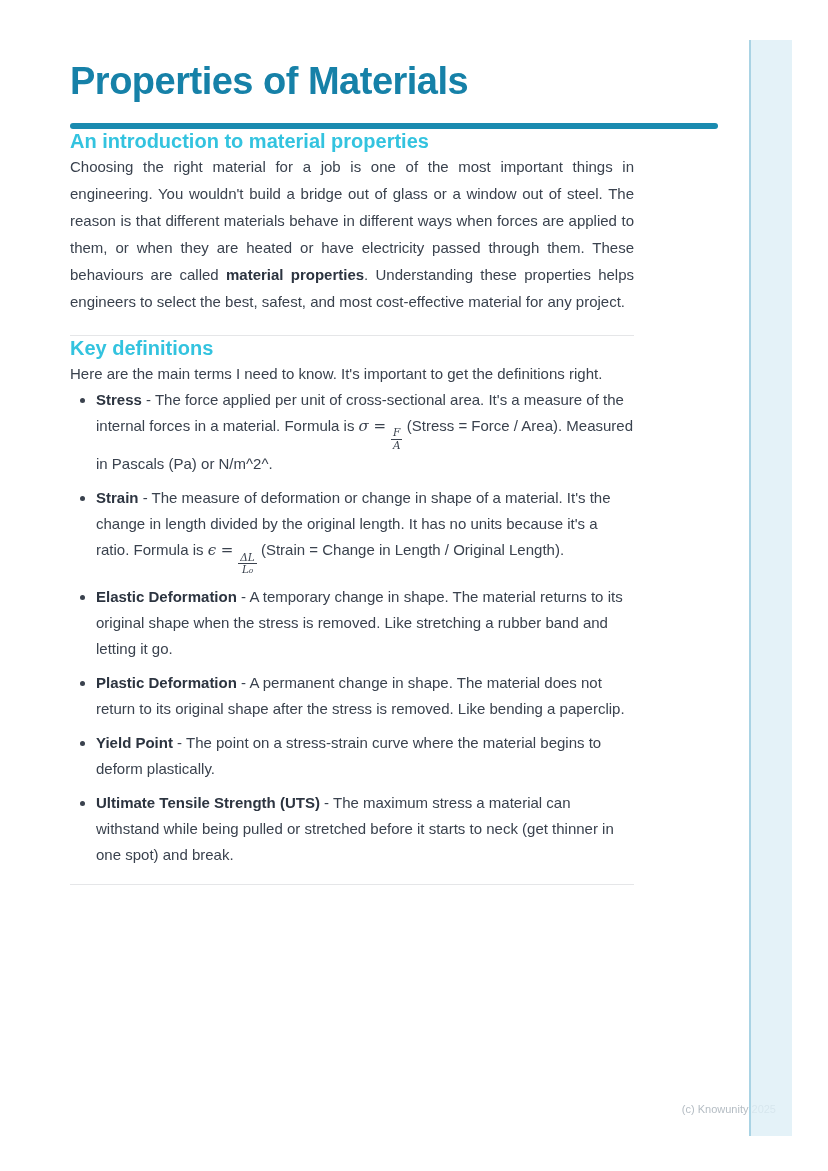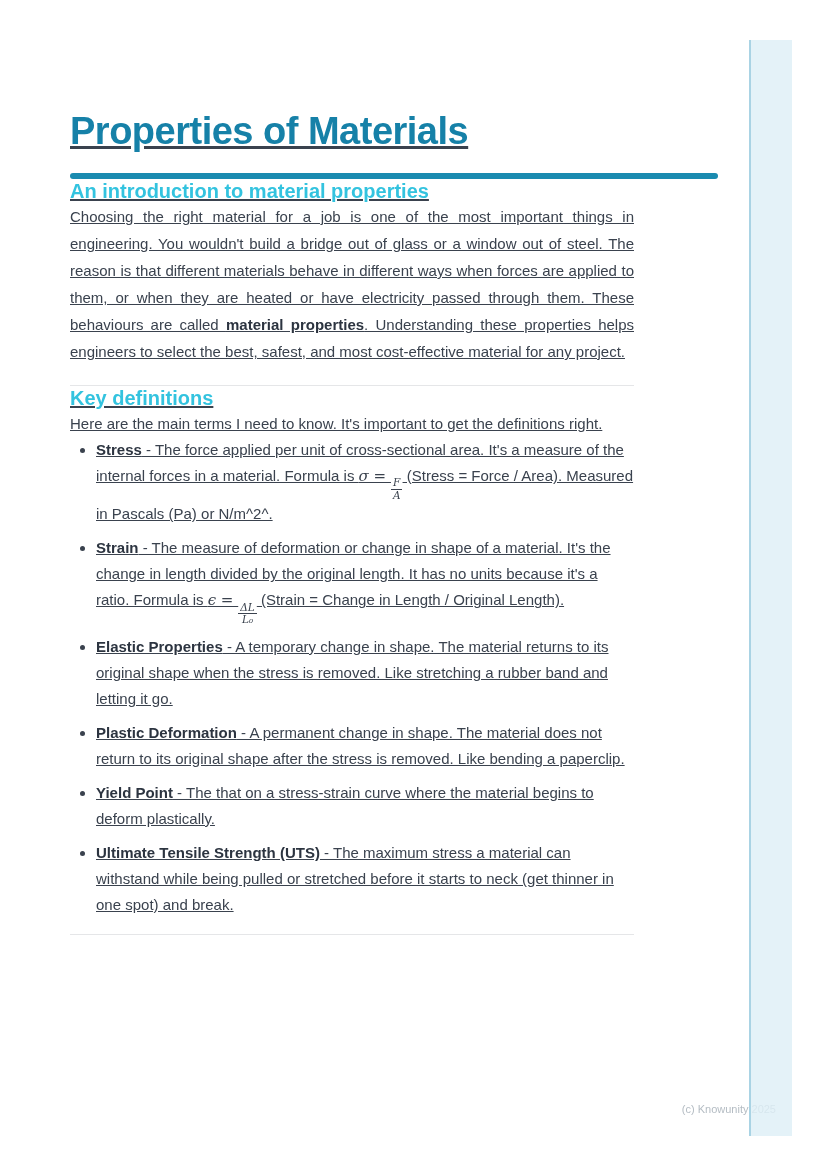--- a/index.html
+++ b/index.html
@@ -9,24 +9,23 @@
     background: #ffffff;
     position: relative;
     overflow: hidden;
     font-family: "Liberation Sans", "DejaVu Sans", sans-serif;
     color: #3a424e;
     -webkit-font-smoothing: antialiased;
   }
   .content {
     position: absolute;
     left: 70px;
-    top: 12px;
+    top: 0;
     width: 564px;
-    padding-top: 98px;
-    text-decoration: underline;
+    padding-top: 60px;
   }
   h1.doc-title {
     margin: 0;
     font-size: 38px;
     line-height: 42px;
     font-weight: bold;
     letter-spacing: -0.5px;
     color: #1681a8;
   }
   .title-bar {
@@ -136,25 +135,25 @@
     <li><span class="term">Stress</span><span> - The force applied per unit of cross-sectional area. It's a measure of the internal forces in a material. Formula is </span><span class="math-lead">σ = </span><span class="frac">
           <span class="num">F</span>
           <span class="den">A</span>
         </span><span> (Stress = Force / Area). Measured in Pascals (Pa) or N/m^2^.</span></li>
 
     <li><span class="term">Strain</span><span> - The measure of deformation or change in shape of a material. It's the change in length divided by the original length. It has no units because it's a ratio. Formula is </span><span class="math-lead">ϵ = </span><span class="frac">
           <span class="num">ΔL</span>
           <span class="den">L₀</span>
         </span><span> (Strain = Change in Length / Original Length).</span></li>
 
-    <li><span class="term">Elastic Properties</span><span> - A temporary change in shape. The material returns to its original shape when the stress is removed. Like stretching a rubber band and letting it go.</span></li>
+    <li><span class="term">Elastic Deformation</span><span> - A temporary change in shape. The material returns to its original shape when the stress is removed. Like stretching a rubber band and letting it go.</span></li>
 
     <li><span class="term">Plastic Deformation</span><span> - A permanent change in shape. The material does not return to its original shape after the stress is removed. Like bending a paperclip.</span></li>
 
-    <li><span class="term">Yield Point</span><span> - The that on a stress-strain curve where the material begins to deform plastically.</span></li>
+    <li><span class="term">Yield Point</span><span> - The point on a stress-strain curve where the material begins to deform plastically.</span></li>
 
     <li><span class="term">Ultimate Tensile Strength (UTS)</span><span> - The maximum stress a material can withstand while being pulled or stretched before it starts to neck (get thinner in one spot) and break.</span></li>
 
   </ul>
 
   <hr class="divider divider-2">
 
 
 </div>
 

